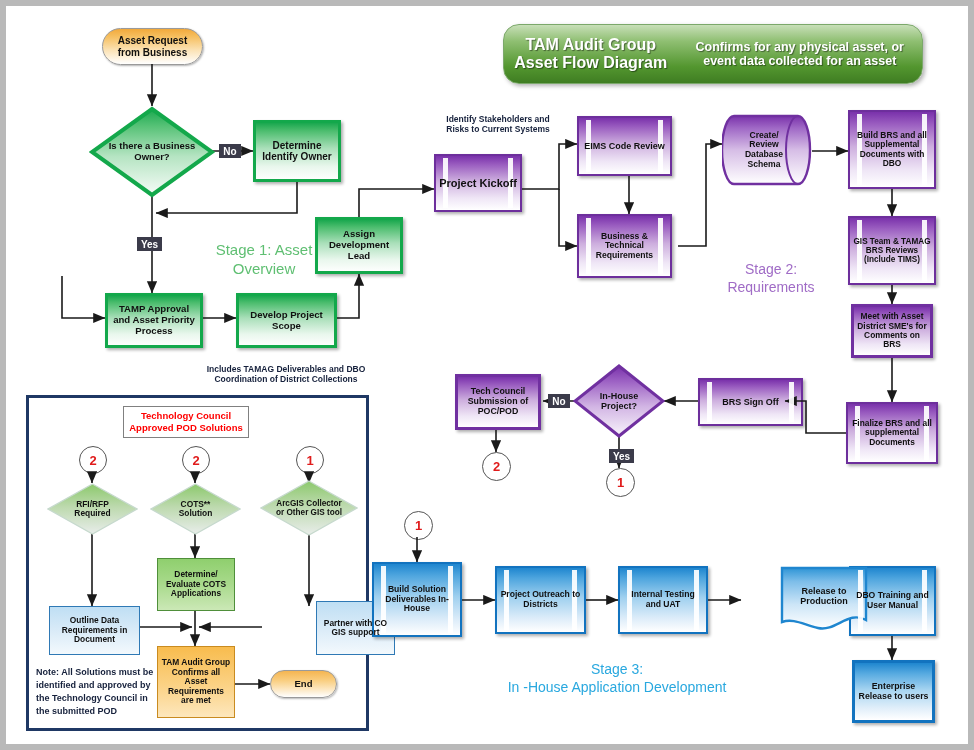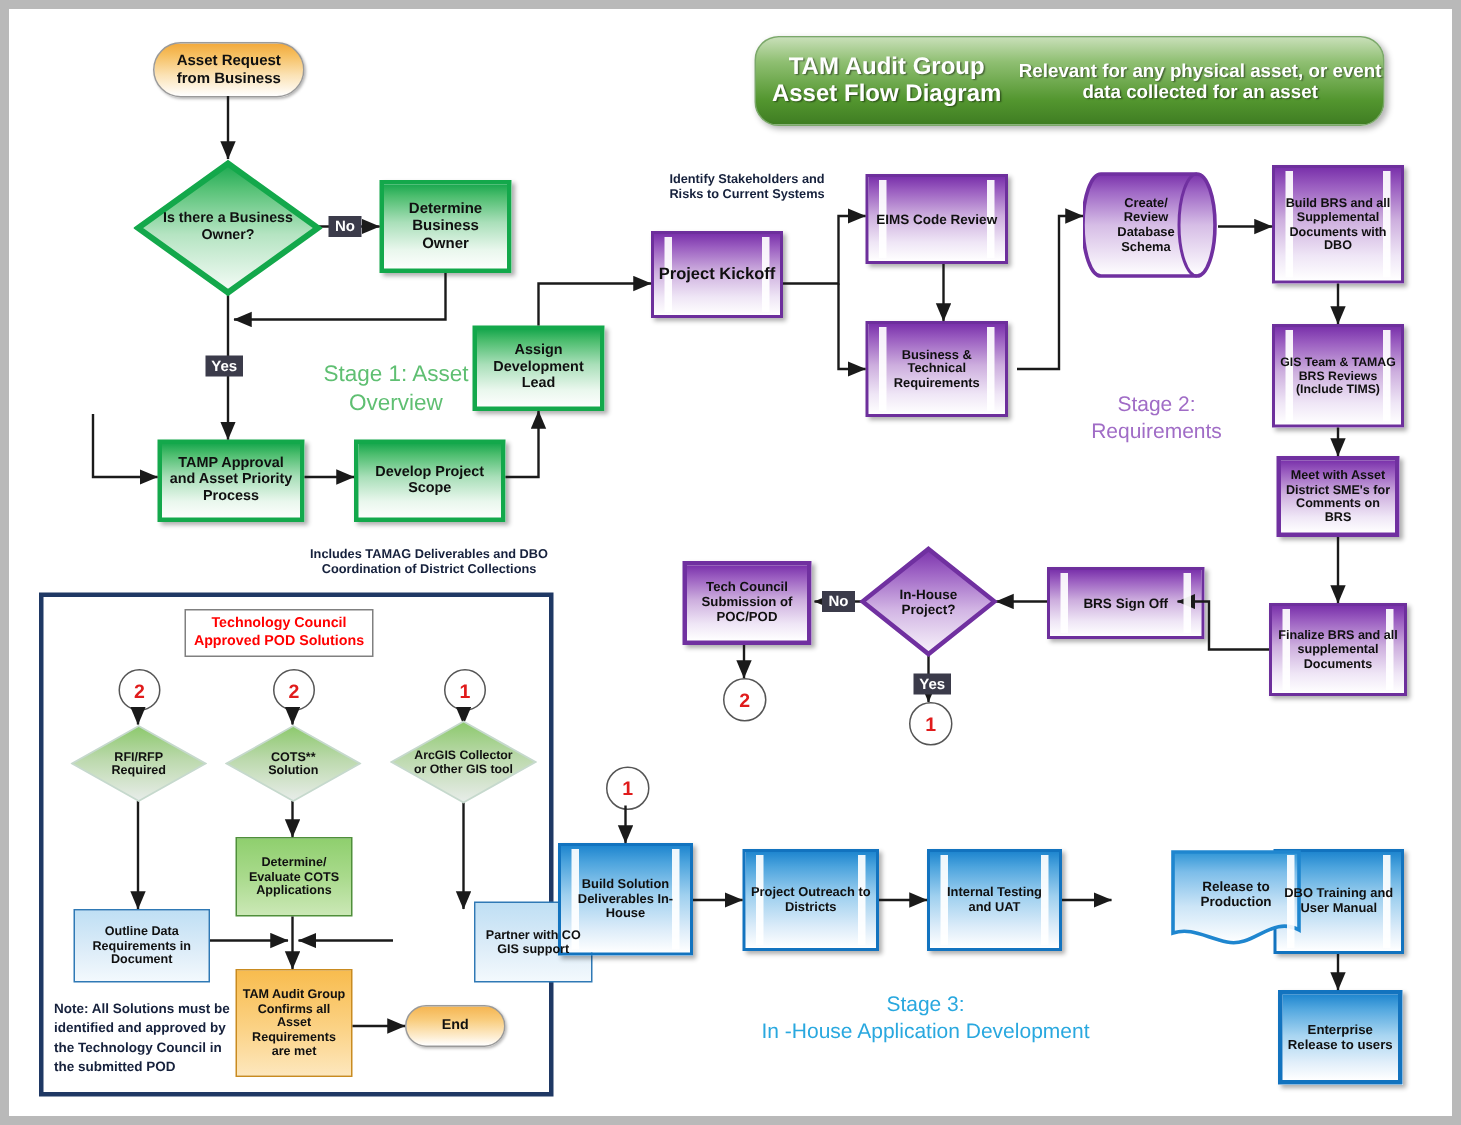--- a/index.html
+++ b/index.html
@@ -201,21 +201,21 @@
       <path d="M134,621 L186,621"></path>
 
       <path d="M256,621 L193,621"></path>
 
       <path d="M229,678 L264,678"></path>
     </g>
   </svg>
 
   <div class="banner" style="left:497px;top:18px;width:418px;height:58px;">
     <div class="t1">TAM Audit Group Asset Flow Diagram</div>
-    <div class="t2">Relevant for any physical asset, or event data collected for an asset</div>
+    <div class="t2">Confirms for any physical asset, or event data collected for an asset</div>
   </div>
 
   <div class="node term" style="left:96px;top:22px;width:101px;height:37px;">
     <span class="lbl" style="font-size:10px;">Asset Request from Business</span>
   </div>
 
   <div class="node dia" style="left:83px;top:100px;width:126px;height:92px;">
     <svg class="shapeSvg" width="126" height="92" viewBox="0 0 126 92">
       <defs>
             <linearGradient id="gdia" x1="0" y1="0" x2="0" y2="1">
@@ -225,21 +225,21 @@
               <stop offset="100%" stop-color="#f6fcf8"></stop>
       </linearGradient>
           </defs>
       <polygon points="63,3 123,46 63,89 3,46" fill="url(#gdia)" stroke="#13a84b" stroke-width="4"></polygon>
     </svg>
     <span class="lbl" style="font-size:9.5px;max-width:92px;">Is there a Business Owner?</span>
   </div>
   <div class="tag" style="left:213px;top:138px;width:18px;height:14px;">No</div>
 
   <div class="node gproc" style="left:247px;top:114px;width:88px;height:62px;">
-    <span class="lbl" style="font-size:10px;">Determine Business Owner</span>
+    <span class="lbl" style="font-size:10px;">Determine Identify Owner</span>
   </div>
 
   <div class="tag" style="left:131px;top:231px;width:21px;height:14px;">Yes</div>
 
 
   <div class="node gproc" style="left:99px;top:287px;width:98px;height:55px;">
     <span class="lbl" style="font-size:9.6px;">TAMP Approval and Asset Priority Process</span>
   </div>
 
   <div class="node gproc" style="left:230px;top:287px;width:101px;height:55px;">

